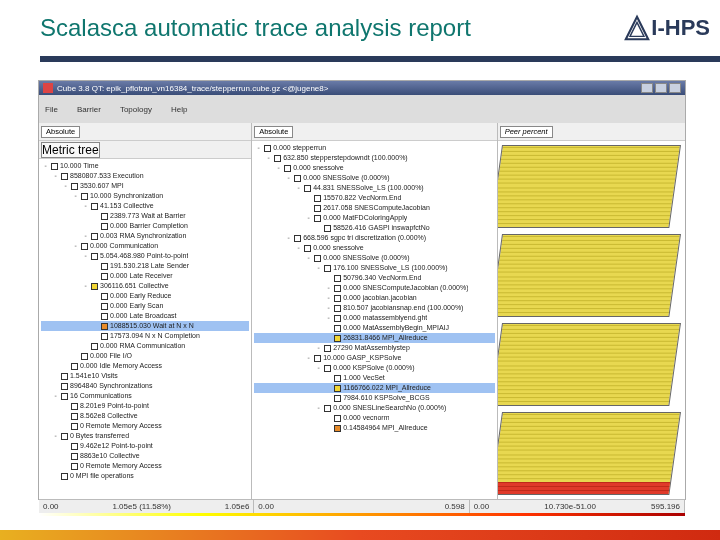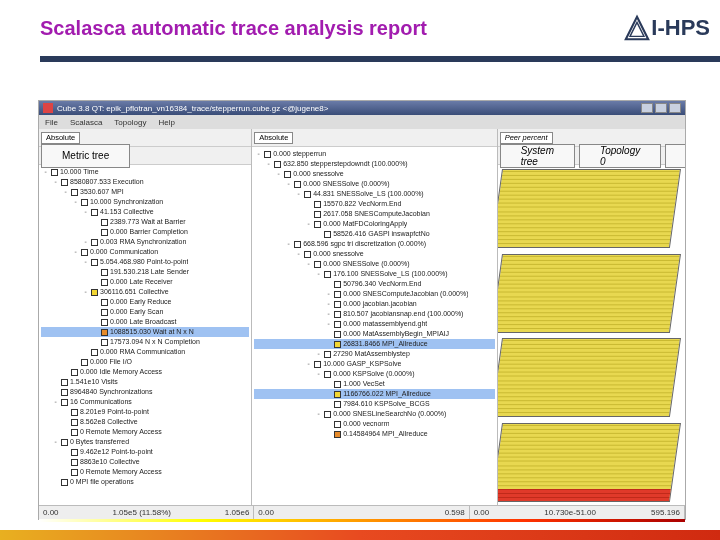--- a/index.html
+++ b/index.html
@@ -1,34 +1,34 @@
 <!DOCTYPE html>
 <html><head>
 <meta charset="utf-8">
 <style>
   * { box-sizing: border-box; margin: 0; padding: 0; }
   body { width: 720px; height: 540px; font-family: Arial, sans-serif; background: #fff; overflow: hidden; }
   .slide { width: 720px; height: 540px; position: relative; }
   .header { height: 56px; display: flex; align-items: center; justify-content: space-between; padding: 0 10px 0 40px; background: #fff; }
-  .header h1 { font-size: 20px; font-weight: bold; color: #a21caf; }
+  .header h1 { font-size: 24px; font-weight: normal; color: #0f766e; }
   .logo { display: flex; align-items: center; gap: 0; font-weight: bold; font-size: 22px; color: #2a3a5a; }
   .logo svg { width: 28px; height: 28px; }
   .underline { height: 6px; background: #2a3a5a; margin-left: 40px; }
-  .screenshot { position: absolute; top: 100px; left: 38px; width: 648px; height: 420px; border: 1px solid #aaa; background: #e8e8e8; font-size: 8px; }
+  .screenshot { position: absolute; top: 80px; left: 38px; width: 648px; height: 420px; border: 1px solid #aaa; background: #e8e8e8; font-size: 8px; }
   .titlebar { height: 14px; background: linear-gradient(#6a7ba8,#3a4d78); color: #fff; display: flex; align-items: center; padding: 0 4px; gap: 4px; }
   .titlebar-icon { width: 10px; height: 10px; background: #d44; }
   .titlebar-txt { flex: 1; white-space: nowrap; overflow: hidden; }
   .titlecontrols { display: flex; gap: 2px; }
   .titlecontrols span { width: 12px; height: 10px; background: #c8d0e0; border: 1px solid #888; display: inline-block; }
-  .menubar { height: 14px; background: #ddd; display: flex; gap: 12px; padding: 0 6px; align-items: center; color: #333; }
+  .menubar { height: 14px; background: #ddd; display: flex; gap: 19px; padding: 14px 6px; align-items: center; color: #333; }
   .panels { display: flex; height: calc(100% - 14px - 14px - 14px); background: #fff; }
   .panel { border-right: 1px solid #bbb; display: flex; flex-direction: column; overflow: hidden; }
   .panel-head { height: 18px; background: #f0f0f0; border-bottom: 1px solid #ccc; display: flex; align-items: center; gap: 4px; padding: 0 2px; }
   .dropdown { border: 1px solid #888; background: #fff; padding: 0 4px; font-size: 7.5px; height: 12px; display: flex; align-items: center; }
-  .tablabel { border: 1px solid #888; background: #f8f8f8; padding: 0 20px; font-size: 10px; height: 24px; display: flex; align-items: center; }
+  .tablabel { border: 1px solid #888; background: #f8f8f8; padding: 0 0; font-size: 12px; height: 16px; display: flex; align-items: center; }
   .tree { flex: 1; overflow: hidden; padding: 2px 2px; line-height: 10px; font-size: 7px; color: #222; }
   .tree .row { white-space: nowrap; display: flex; align-items: center; height: 10px; }
   .tree .row.sel { background: #9fc2f2; }
   .sq { width: 7px; height: 7px; border: 1px solid #333; margin-right: 2px; flex-shrink: 0; }
   .sq.w { background: #fff; }
   .sq.y { background: #f2d633; }
   .sq.o { background: #e78b2a; }
   .toggle { width: 9px; text-align: center; color: #555; margin-right: 1px; font-family: monospace; }
   .ind1 { padding-left: 10px; } .ind2 { padding-left: 20px; } .ind3 { padding-left: 30px; } .ind4 { padding-left: 40px; } .ind5 { padding-left: 50px; } .ind6 { padding-left: 60px; } .ind7 { padding-left: 70px; }
   .statusrow { height: 14px; background: #eee; border-top: 1px solid #bbb; display: flex; }
@@ -61,21 +61,21 @@
       <span class="titlebar-icon"></span>
       <span class="titlebar-txt">Cube 3.8 QT: epik_pflotran_vn16384_trace/stepperrun.cube.gz &lt;@jugene8&gt;</span>
       <span class="titlecontrols">
         <span></span>
         <span></span>
         <span></span>
       </span>
     </div>
     <div class="menubar">
       <span>File</span>
-      <span>Scalasca</span>
+      <span>Barrier</span>
       <span>Topology</span>
       <span>Help</span>
     </div>
 
     <div class="panels">
 
       <div class="panel" style="width:33%;">
         <div class="panel-head">
           <span class="dropdown">Absolute</span>
         </div>
@@ -396,25 +396,20 @@
               <span class="sq o"></span>
               <span class="lbl">0.14584964 MPI_Allreduce</span>
             </div>
           </div>
       </div>
 
       <div class="panel" style="width:29%; border-right:none;font-style:italic;">
         <div class="panel-head">
           <span class="dropdown">Peer percent</span>
         </div>
-        <div class="panel-head">
-          <span class="tablabel">System tree</span>
-          <span class="tablabel">Topology 0</span>
-          <span class="tablabel">Topology 1</span>
-        </div>
         <div class="topo">
           <div class="topo-block"></div>
           <div class="topo-block"></div>
           <div class="topo-block"></div>
           <div class="topo-block hot"></div>
         </div>
       </div>
     </div>
 
     <div class="statusrow">

